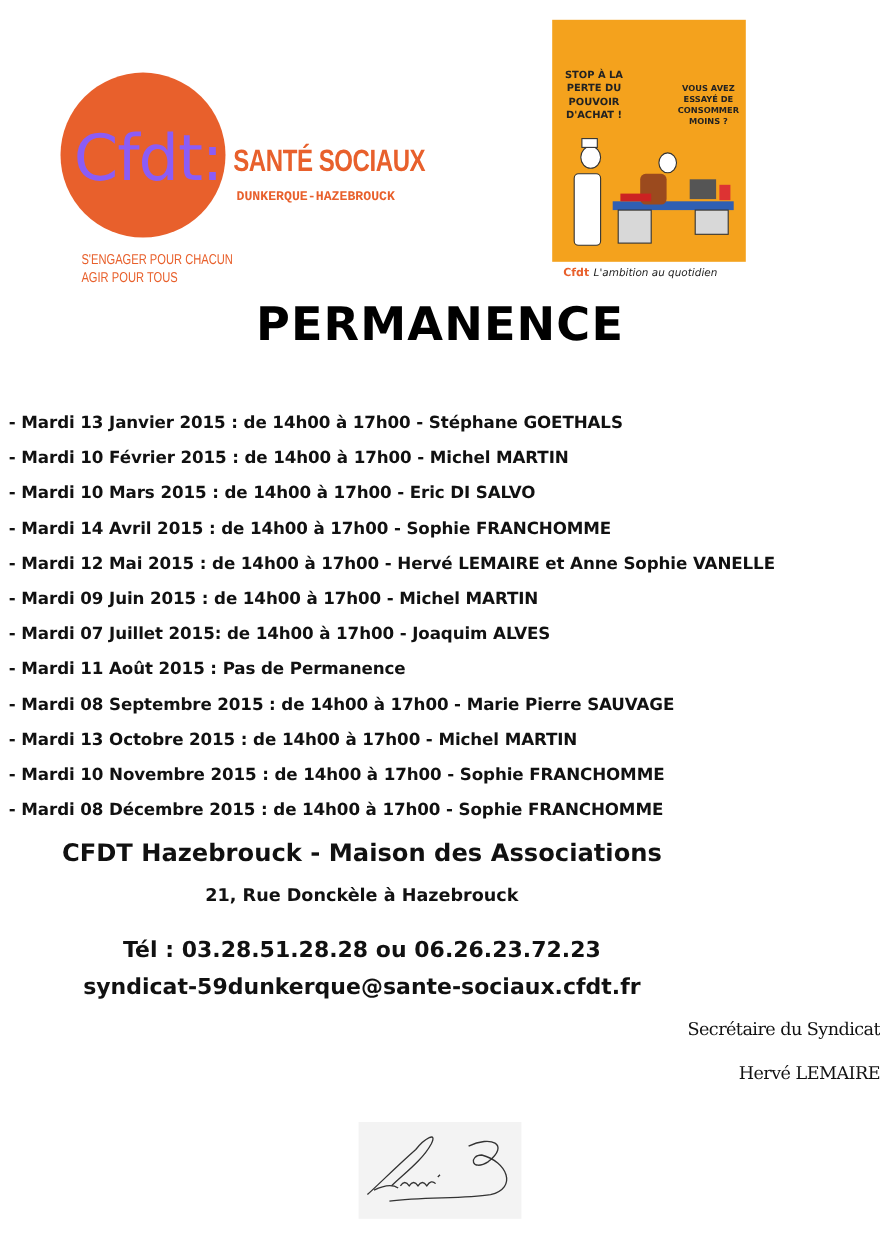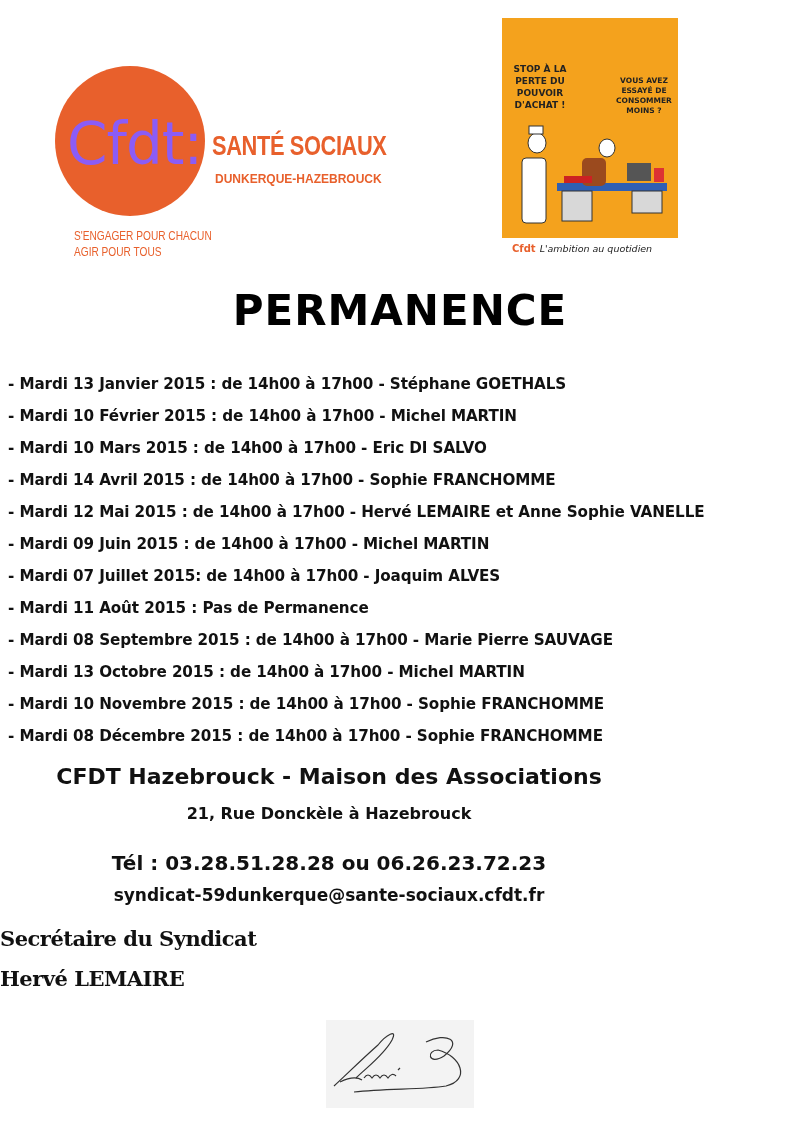--- a/index.html
+++ b/index.html
@@ -3,49 +3,49 @@
 <meta charset="utf-8">
 <style>
   html, body { margin:0; padding:0; background:#ffffff; }
   body { width:800px; height:1131px; position:relative; overflow:hidden; font-family:"DejaVu Sans", sans-serif; color:#111; }
 
   
   .logo { position:absolute; left:55px; top:66px; width:340px; height:200px; }
   .logo-circle { position:absolute; left:0; top:0; width:150px; height:150px; border-radius:50%; background:#e8602c; }
   .logo-cfdt { position:absolute; left:12px; top:44px; font-family:"DejaVu Sans", sans-serif; font-weight:normal; font-size:58px; color:#8b5cf6; letter-spacing:-1px; }
   .logo-sante { position:absolute; left:157px; top:64px; font-family:"Liberation Sans", sans-serif; font-weight:bold; font-size:28px; color:#e8602c; transform:scaleX(0.78); transform-origin:left; white-space:nowrap; letter-spacing:-0.5px; }
-  .logo-dunk { position:absolute; left:160px; top:106px; font-family:Liberation Sans, sans-serif; font-weight:bold; font-size:12px; color:#e8602c; white-space:nowrap; }
+  .logo-dunk { position:absolute; left:160px; top:106px; font-family:Liberation Mono, monospace; font-weight:bold; font-size:12px; color:#e8602c; white-space:nowrap; }
   .logo-slogan1, .logo-slogan2 { position:absolute; left:19px; font-family:"Liberation Sans", sans-serif; font-size:13px; color:#e8602c; transform:scaleX(0.78); transform-origin:left; white-space:nowrap; }
   .logo-slogan1 { top:162px; }
   .logo-slogan2 { top:178px; }
 
   
   .poster { position:absolute; left:502px; top:18px; width:176px; height:243px; background:#fff; }
   .poster-bg { position:absolute; left:0; top:0; width:176px; height:220px; background:#f4a21d; }
   .poster-title { position:absolute; left:0; width:176px; top:10px; text-align:center; font-family:"DejaVu Sans", sans-serif; font-weight:bold; font-size:12px; color:#fff; text-shadow:1px 1px 0 #6a3b00; letter-spacing:-0.3px; }
   .bubble { position:absolute; font-family:"DejaVu Sans", sans-serif; font-weight:bold; font-size:9px; line-height:12px; color:#222; text-align:center; }
   .bubble-left { left:8px; top:45px; width:60px; }
   .bubble-right { left:88px; top:58px; width:60px; font-size:7.5px; line-height:10px;margin-left:24px; }
   .poster-footer { position:absolute; left:0; top:222px; width:176px; height:20px; font-family:"DejaVu Sans", sans-serif; font-style:italic; font-size:9.5px; color:#222; white-space:nowrap; }
   .poster-footer .mini { display:inline-block; font-weight:bold; font-style:normal; color:#e8602c; font-size:10px; margin:3px 4px 0 10px; }
 
   
-  .title { position:absolute; left:0; width:800px; top:286px; text-align:center; font-family:"DejaVu Sans", sans-serif; font-weight:bold; font-size:42px; letter-spacing:1px; color:#000; }
+  .title { position:absolute; left:0; width:800px; top:270px; text-align:center; font-family:"DejaVu Sans", sans-serif; font-weight:bold; font-size:42px; letter-spacing:1px; color:#000; }
 
   
   .schedule { position:absolute; left:8px; top:372px; width:790px; margin:0; padding:0; list-style:none; }
   .schedule li { height:32px; line-height:24px; font-family:"DejaVu Sans", sans-serif; font-weight:bold; font-size:15.2px; color:#111; white-space:nowrap; letter-spacing:-0.1px; }
 
   
   .contact { position:absolute; left:0; width:658px; text-align:center; font-family:"DejaVu Sans", sans-serif; font-weight:bold; color:#111; white-space:nowrap; }
   .c1 { top:764px; font-size:22px; }
   .c2 { top:804px; font-size:16px; }
   .c3 { top:851px; font-size:20px; }
-  .c4 { top:885px; font-size:17px; }
-  .serif { position:absolute; left:0; width:800px; text-align:left; font-family:"DejaVu Serif", serif; color:#111; font-size:21px; letter-spacing:-0.5px;font-weight:bold; }
+  .c4 { top:885px; font-size:20px; }
+  .serif { position:absolute; left:0; width:800px; text-align:right; font-family:"DejaVu Serif", serif; color:#111; font-size:16px; letter-spacing:-0.5px; }
   .s1 { top:926px; }
   .s2 { top:966px; }
 
   
   .signature { position:absolute; left:326px; top:1020px; width:148px; height:88px; background:#f3f3f3; }
 </style>
 </head>
 <body>
 
 <div class="logo">

